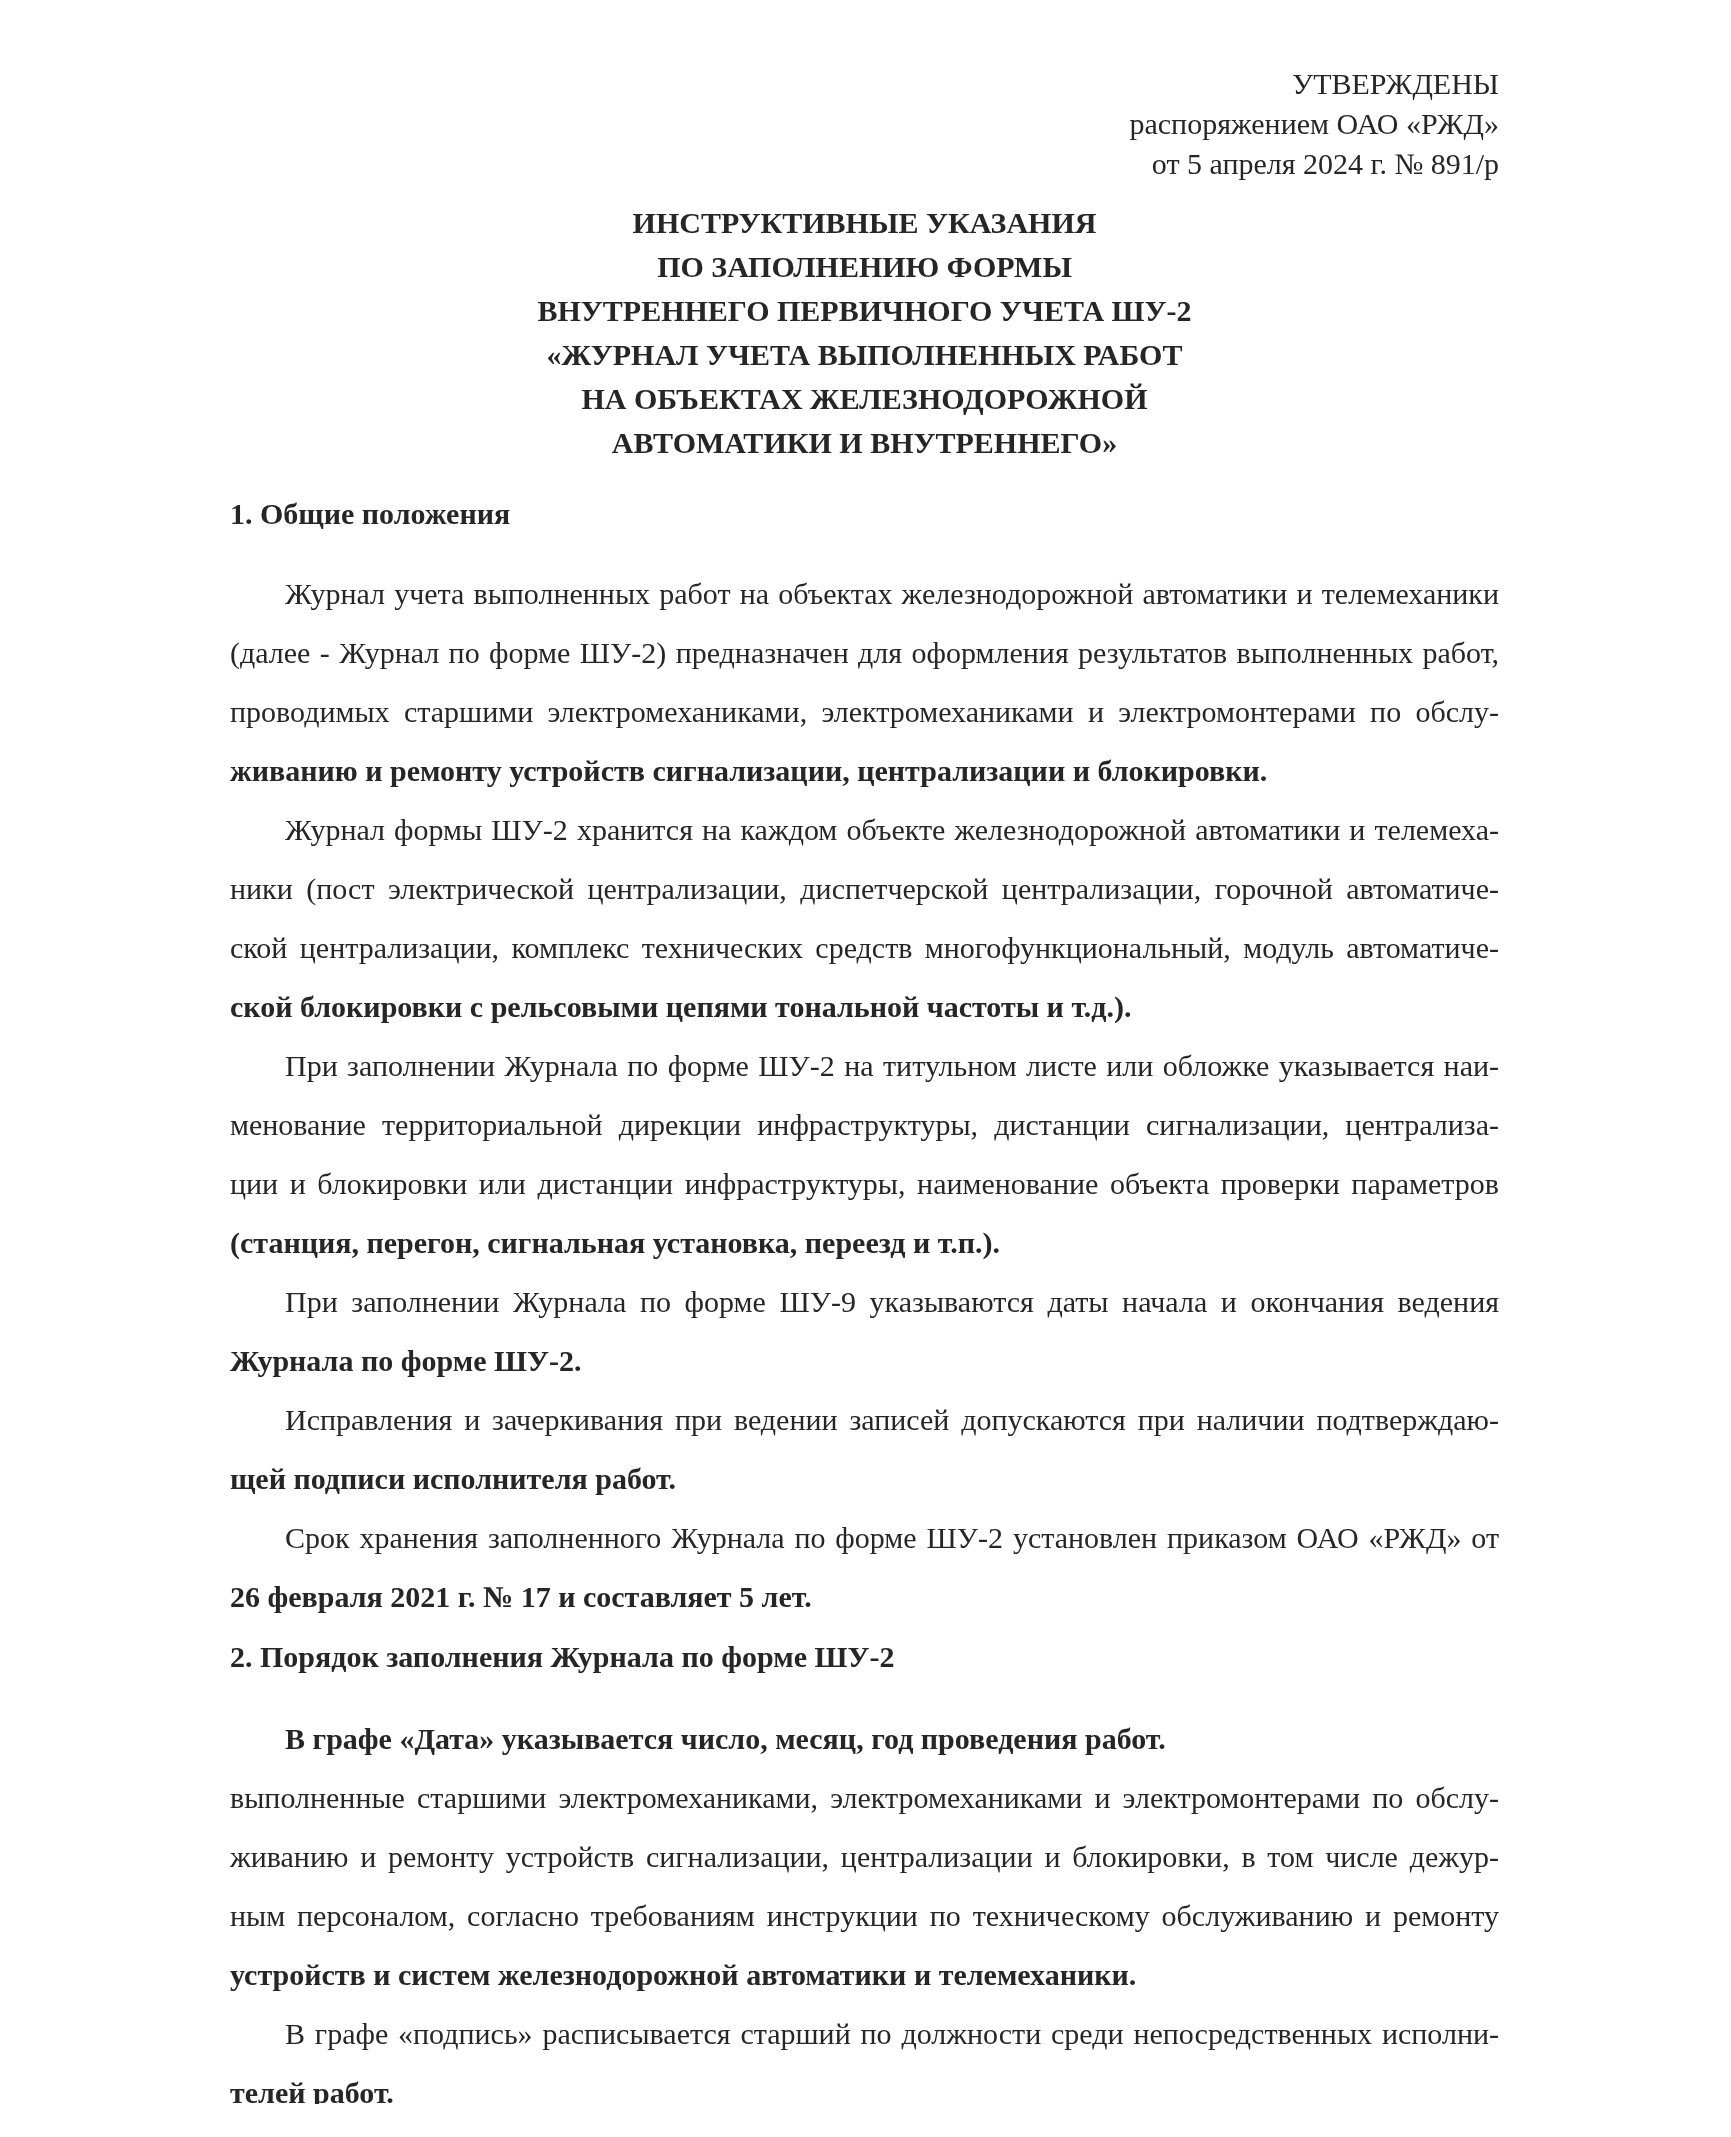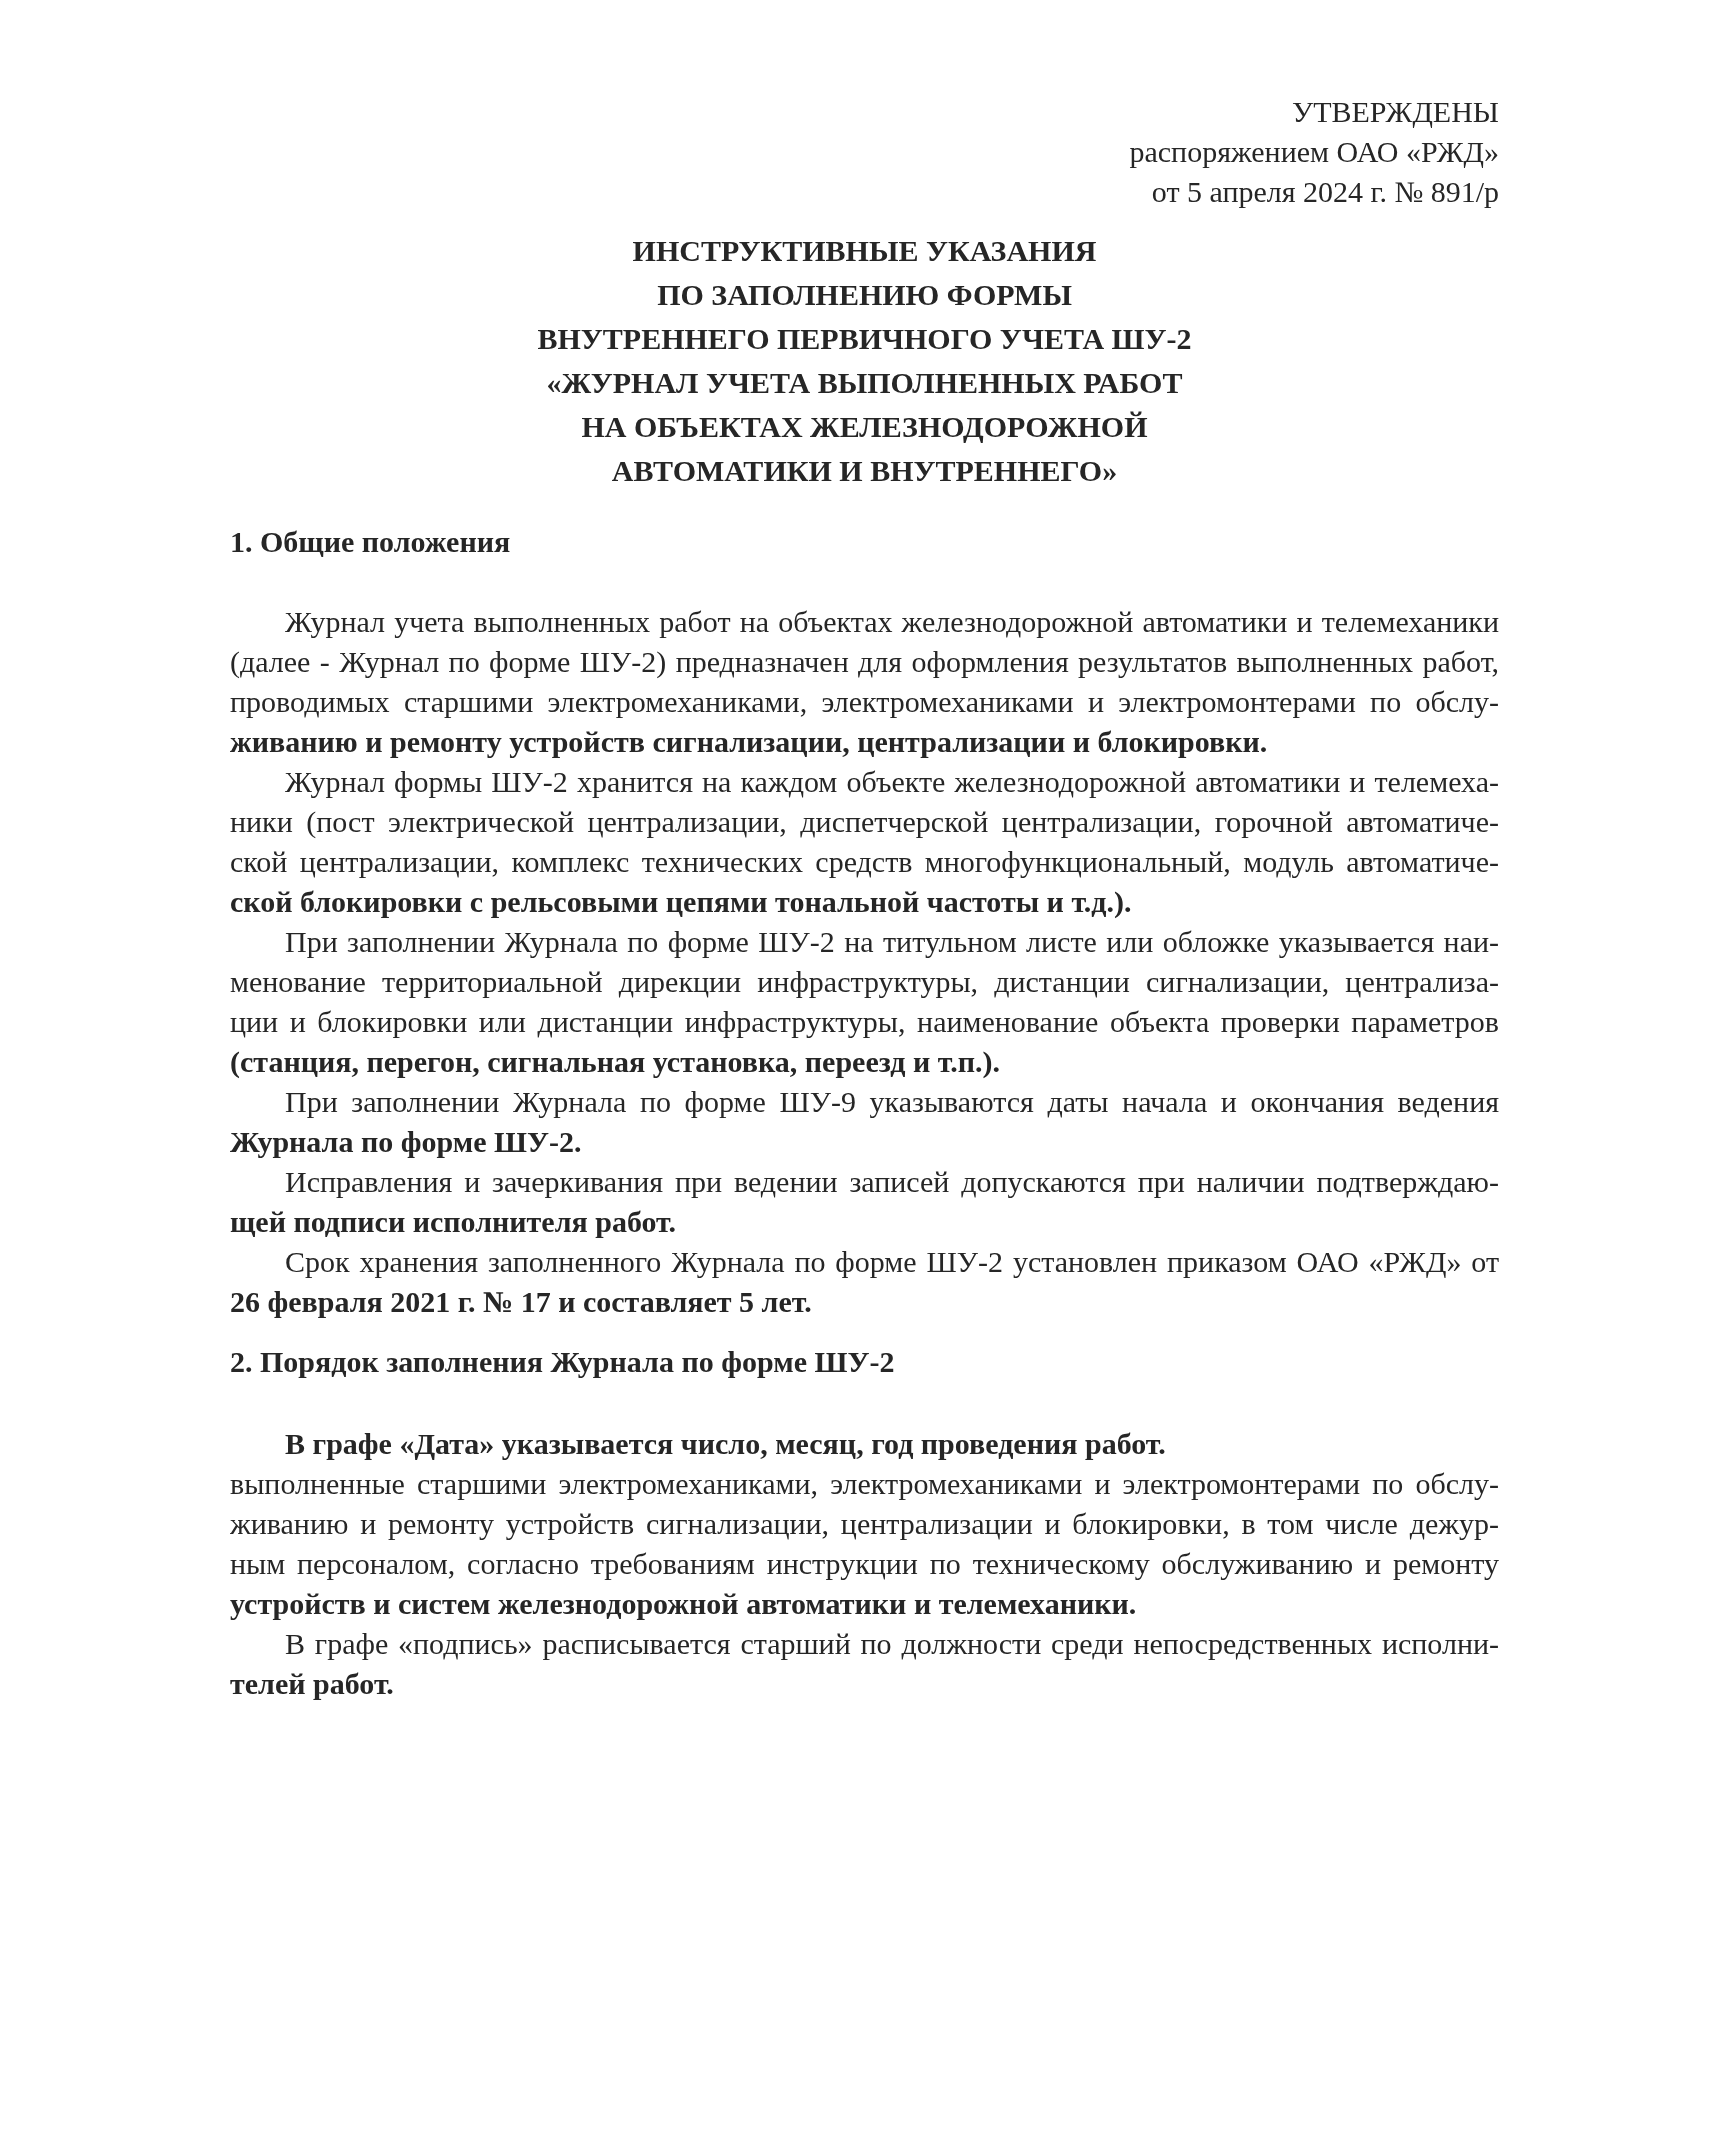--- a/index.html
+++ b/index.html
@@ -5,21 +5,21 @@
   html, body {
     margin: 0;
     padding: 0;
     background: #ffffff;
   }
   .page {
     position: relative;
     width: 1732px;
     height: 2104px;
     box-sizing: border-box;
-    padding: 92px 233px 0 230px;
+    padding: 64px 233px 0 230px;
     background: #ffffff;
     font-family: "Liberation Serif", "DejaVu Serif", serif;
     color: #262626;
     overflow: hidden;
   }
   
   .approval {
     text-align: right;
     font-size: 30px;
     line-height: 40px;
@@ -69,20 +69,21 @@
   }
   .paragraph {
     margin: 0;
   }
   .line {
     height: 40px;
     overflow: hidden;
     text-align: justify;
     text-align-last: justify;
     white-space: nowrap;
+    margin-top: 19px;
   }
   .line.first {
     text-indent: 55px;
   }
   .line.last {
     text-align-last: left;
     white-space: normal;
     font-weight: bold;
   }
 </style>

